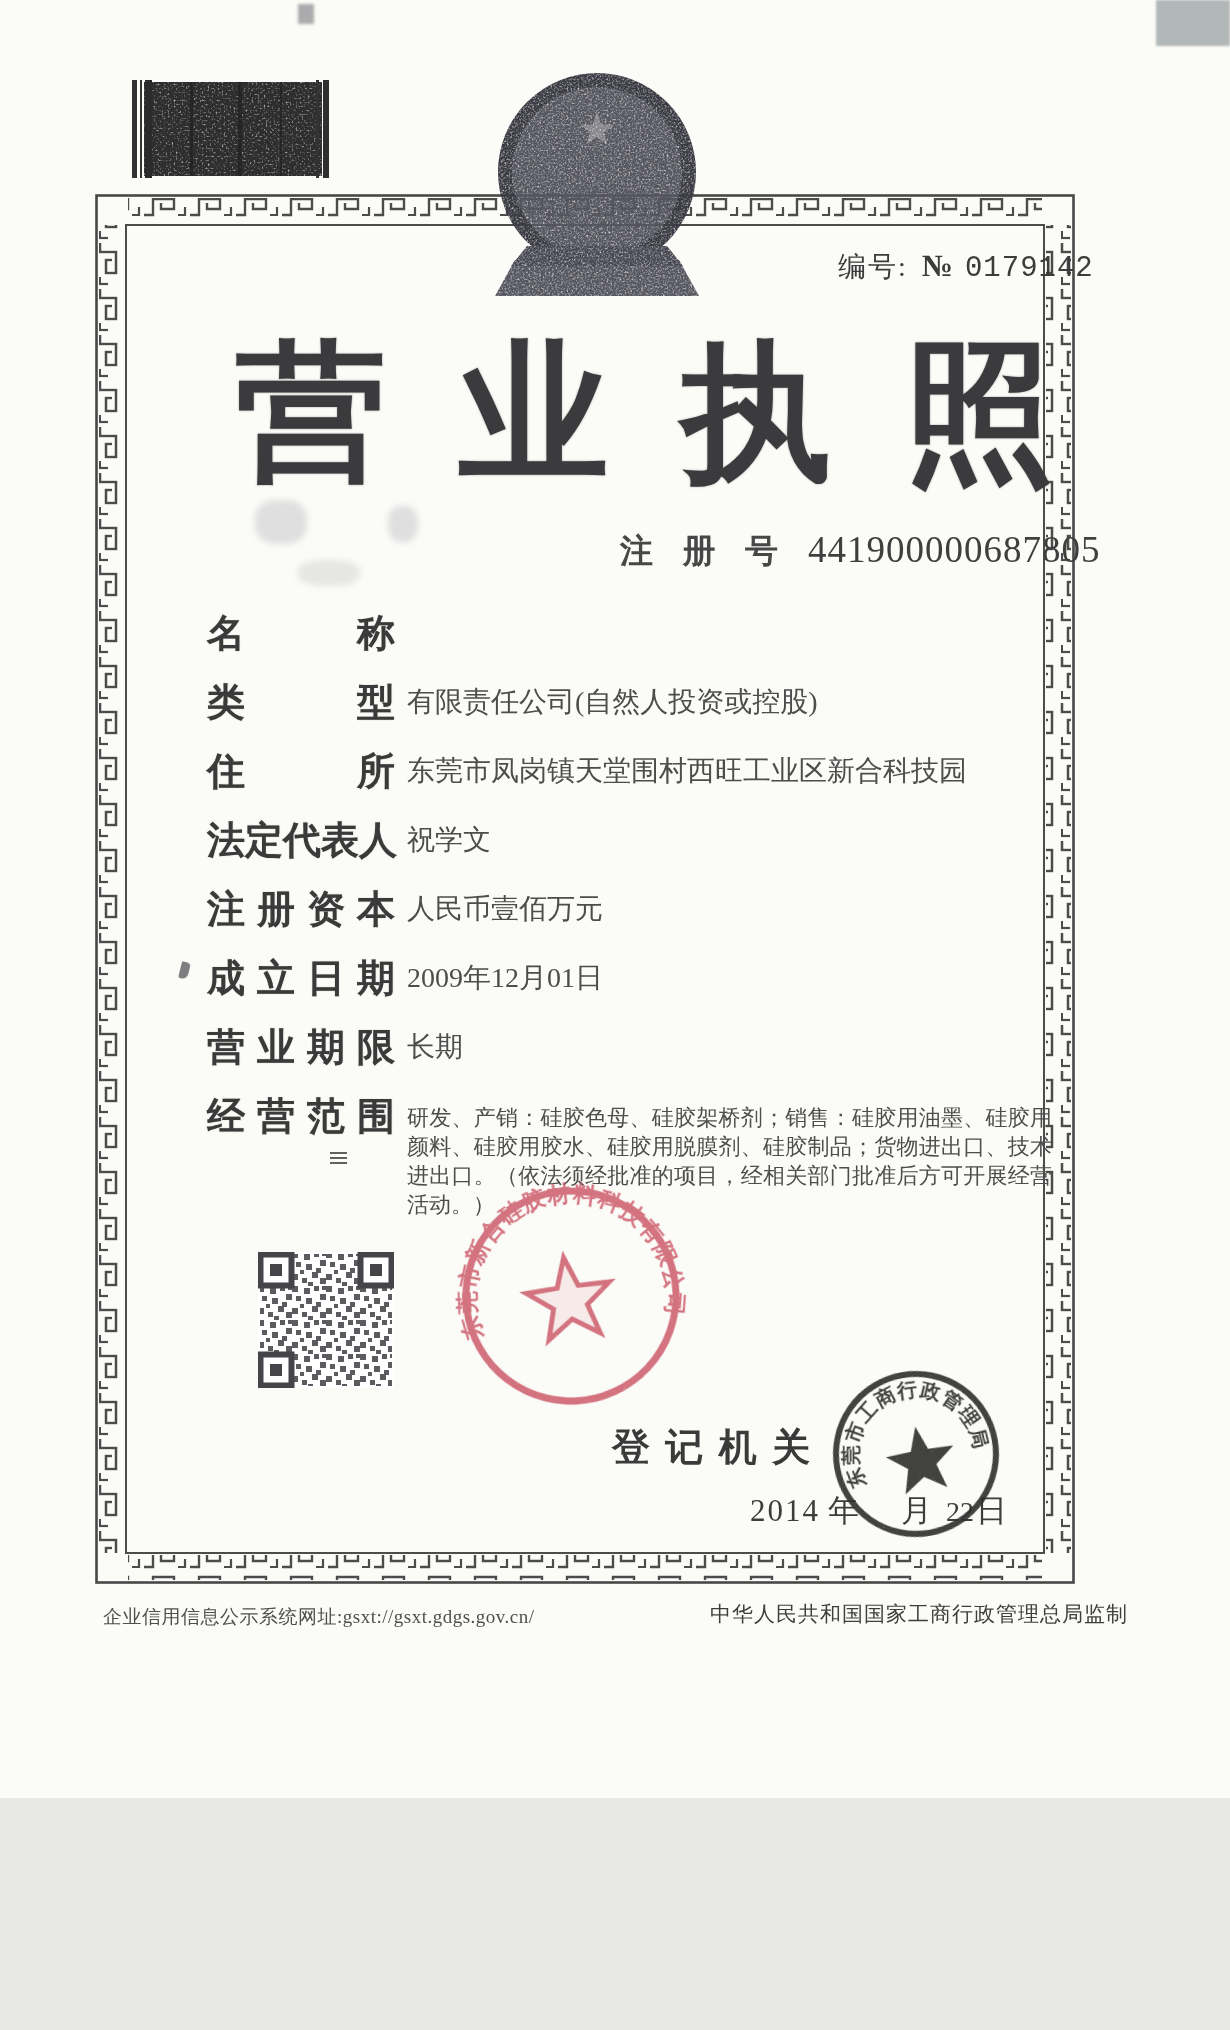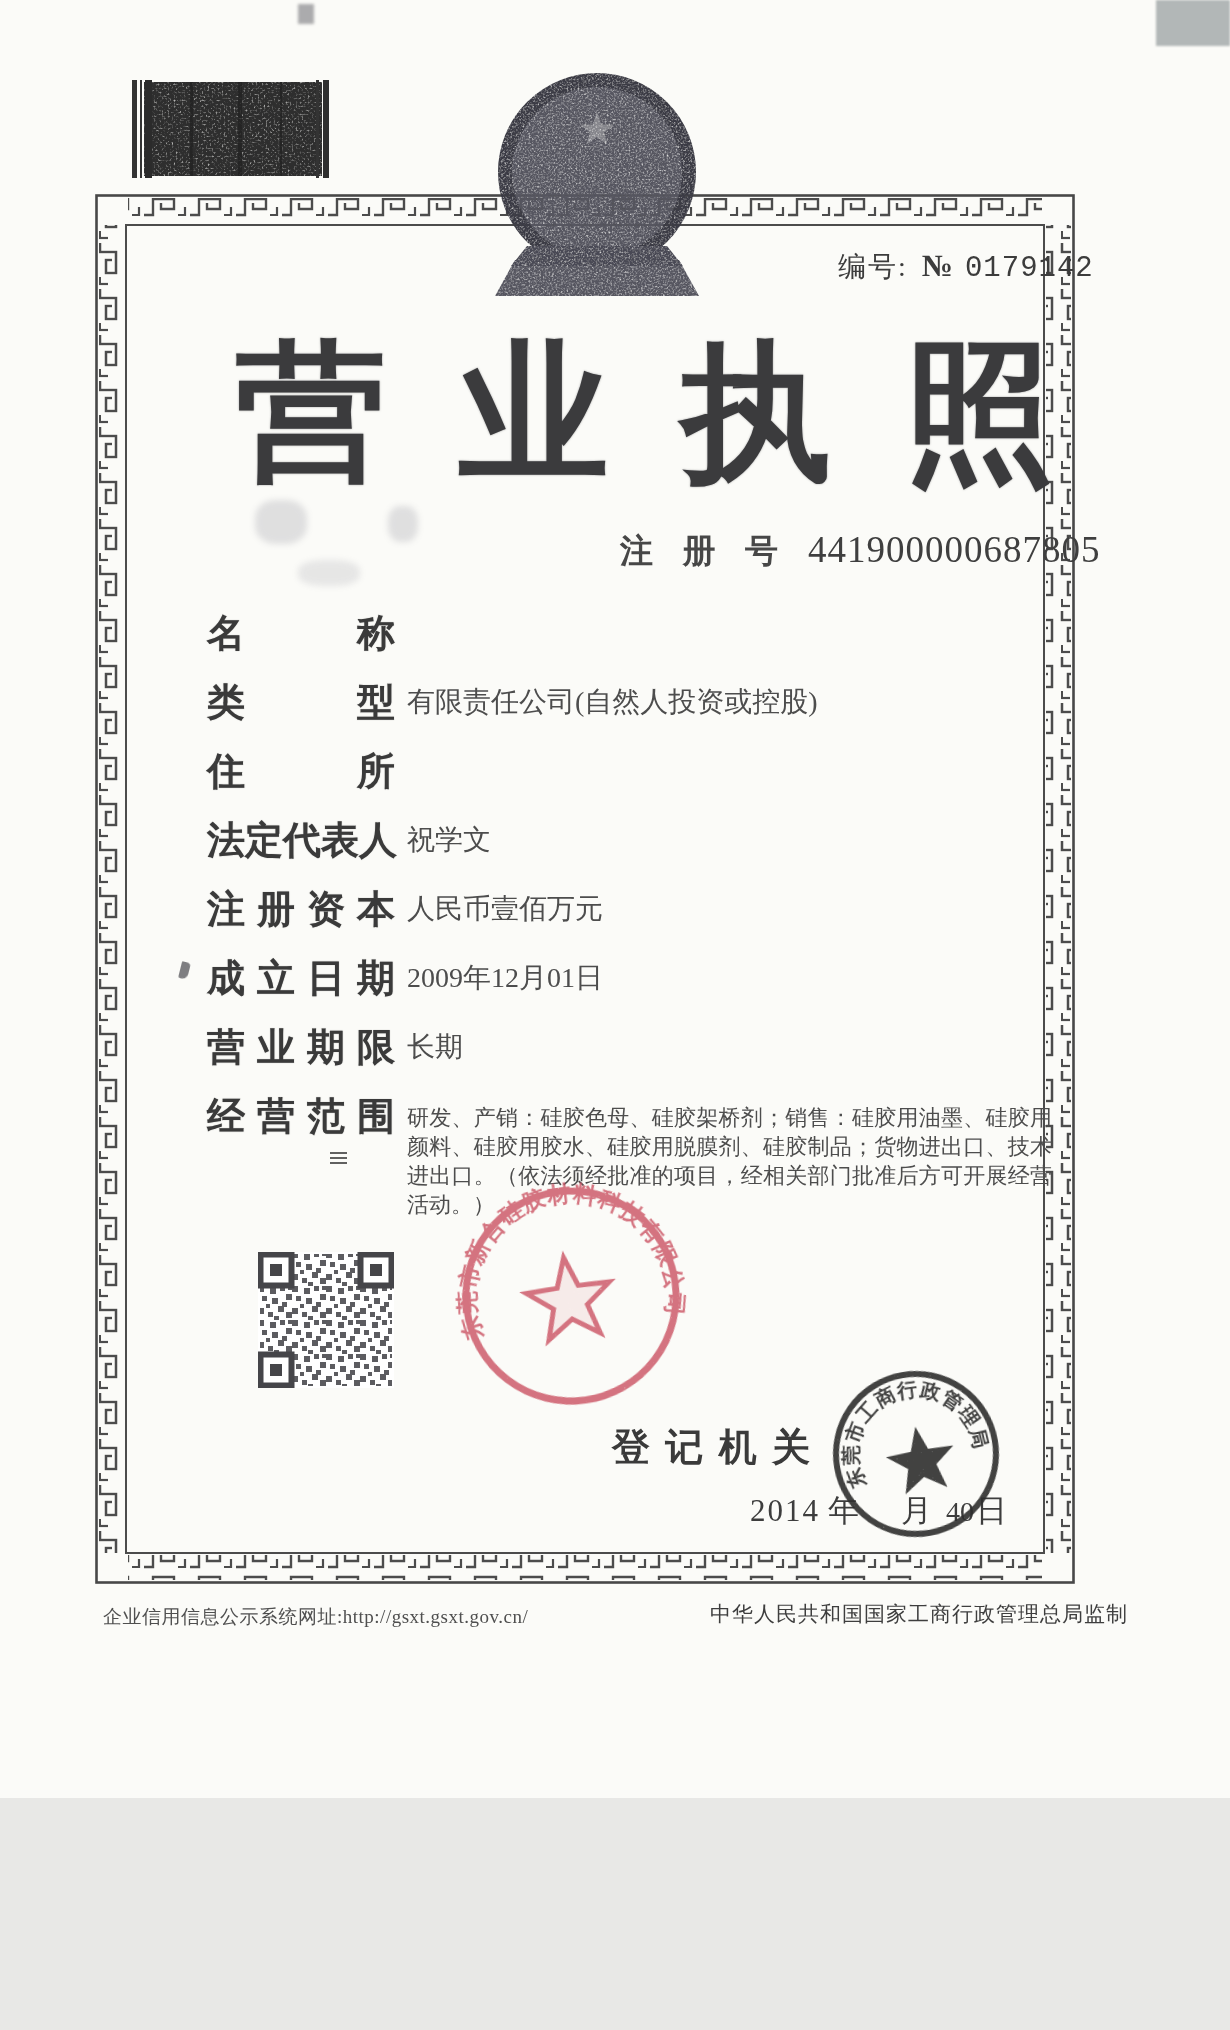--- a/index.html
+++ b/index.html
@@ -155,20 +155,21 @@
           <span>类</span>
           <span>型</span>
         </div>
       <div class="fvalue">有限责任公司(自然人投资或控股)</div>
     </div>
     <div class="frow">
       <div class="flabel">
           <span>住</span>
           <span>所</span>
         </div>
+      <div class="fvalue">东莞市凤岗镇天堂围村西旺工业区新合科技园</div>
     </div>
     <div class="frow">
       <div class="flabel">
           <span>法</span>
           <span>定</span>
           <span>代</span>
           <span>表</span>
           <span>人</span>
         </div>
       <div class="fvalue">祝学文</div>
@@ -267,37 +268,37 @@
   </svg>
 
   <div class="abs z3 registrar">
       <span>登</span>
       <span>记</span>
       <span>机</span>
       <span>关</span>
     </div>
 
   <div class="abs dateline">
-    <span class="d-year">2014</span><span class="d-yu">年</span><span class="d-mu">月</span><span class="d-day">40</span><span class="d-du">日</span>
+    <span class="d-year">2014</span><span class="d-yu">年</span><span class="d-mu">月</span><span class="d-day">22</span><span class="d-du">日</span>
   </div>
 
   <svg class="abs z5" style="left:830px; top:1368px; opacity:.9; transform:rotate(-10deg);" width="172" height="172">
     <defs>
       <filter id="roughK" x="-10%" y="-10%" width="120%" height="120%">
         <feTurbulence type="fractalNoise" baseFrequency="0.8" numOctaves="2" seed="9" result="n"></feTurbulence>
         <feColorMatrix in="n" type="matrix" values="0 0 0 0 0  0 0 0 0 0  0 0 0 0 0  1.15 1.15 1.15 0 -0.2" result="a"></feColorMatrix>
         <feComposite in="SourceGraphic" in2="a" operator="in"></feComposite>
       </filter>
       <path id="regArc" d="M 34,112 A 58,58 0 1 1 138,112" fill="none"></path>
     </defs>
     <g filter="url(#roughK)">
       <circle cx="86" cy="86" r="80" fill="none" stroke="#2d2d2d" stroke-width="6"></circle>
       <text font-size="20" font-weight="700" fill="#2d2d2d" letter-spacing="1">
         <textPath href="#regArc" startOffset="2%">东莞市工商行政管理局</textPath>
       </text>
       <polygon fill="#2d2d2d" points="90,59 98.8,82.9 124.2,83.9 104.3,99.6 111.2,124.1 90,110 68.8,124.1 75.7,99.6 55.8,83.9 81.2,82.9"></polygon>
     </g>
   </svg>
 
-  <div class="abs footer-left">企业信用信息公示系统网址:http://gsxt.gsxt.gov.cn/</div>
+  <div class="abs footer-left">企业信用信息公示系统网址:gsxt://gsxt.gdgs.gov.cn/</div>
   <div class="abs footer-right">中华人民共和国国家工商行政管理总局监制</div>
 
 </div>
 
 </body></html>

